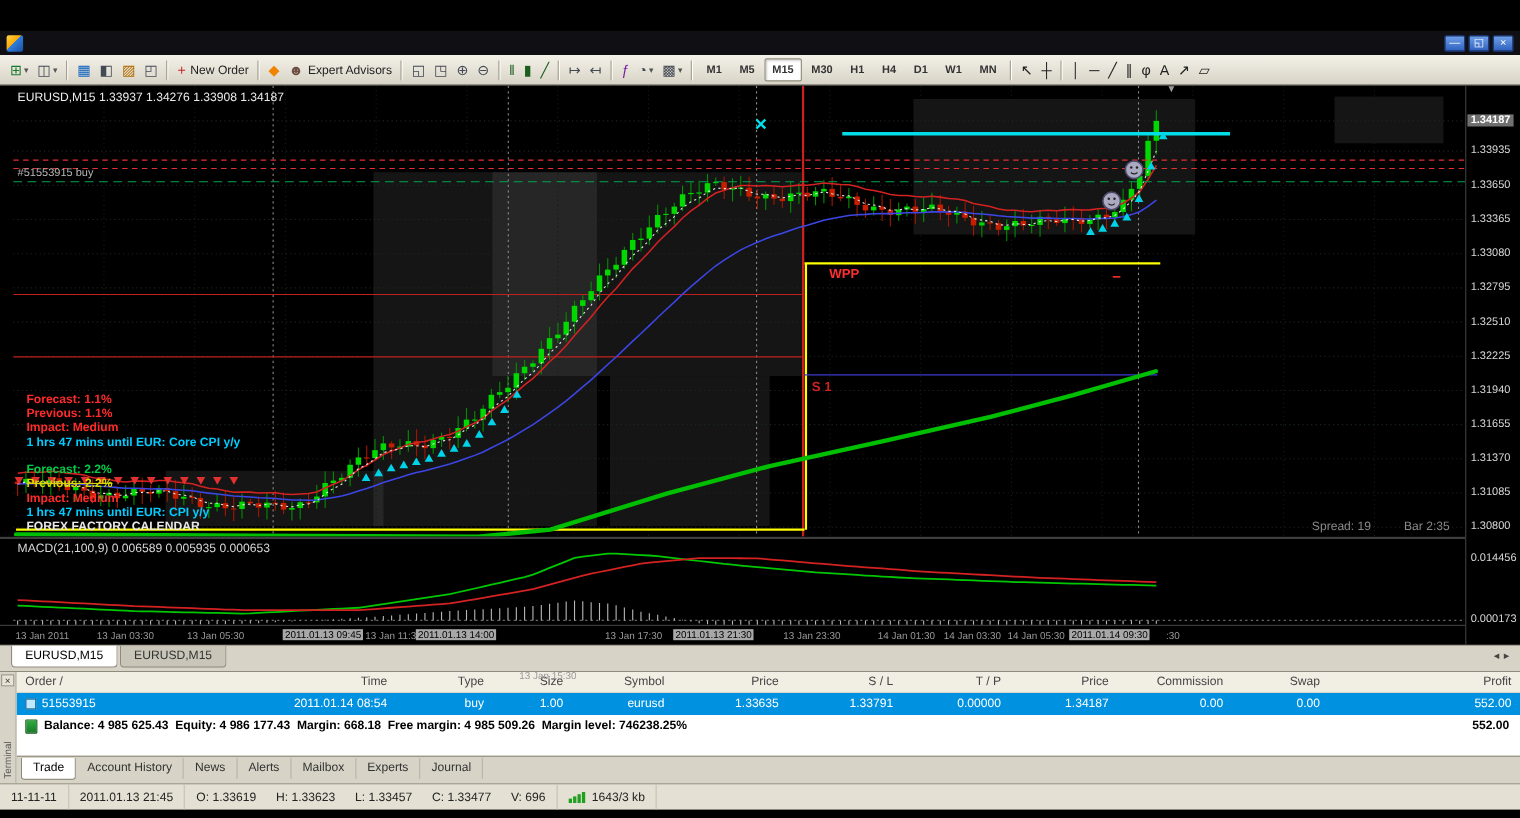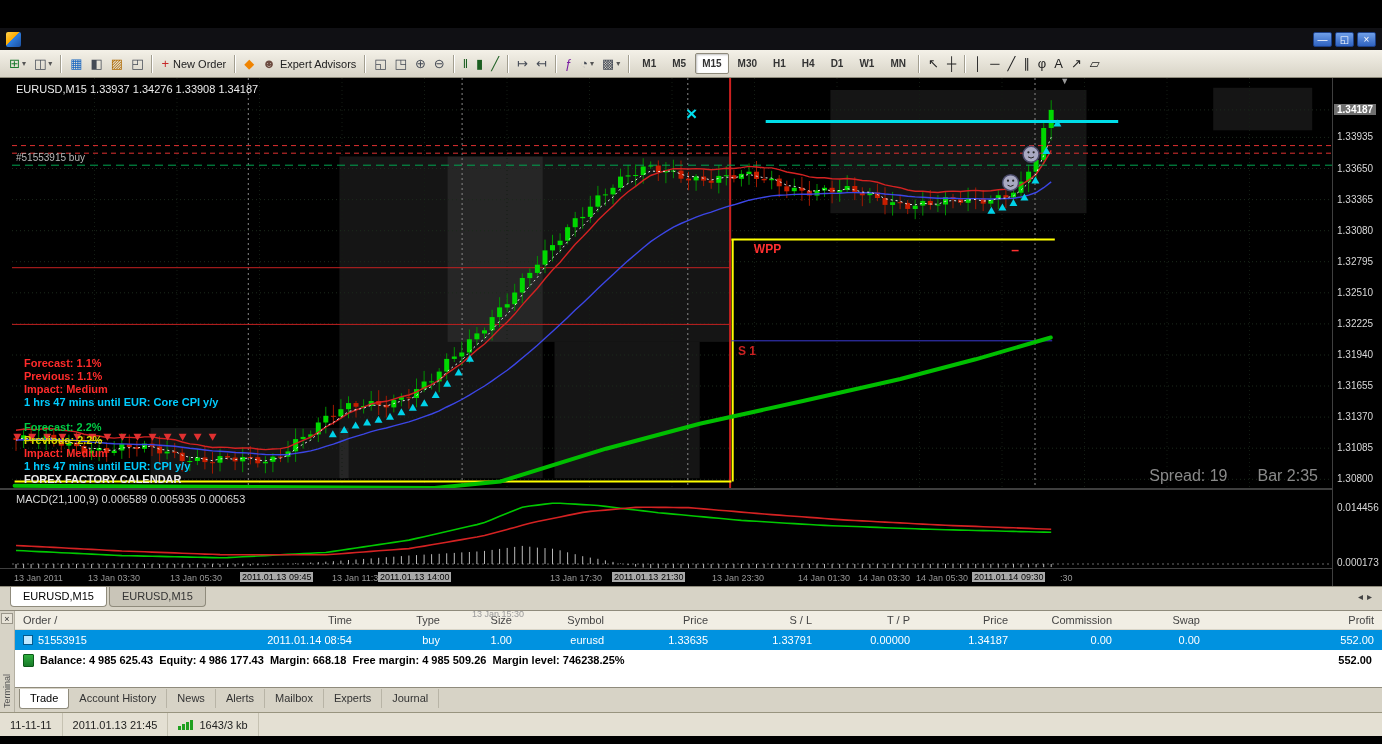--- a/index.html
+++ b/index.html
@@ -34,21 +34,21 @@
   .n1{left:24px;top:279px;}
   .n2{left:24px;top:343px;}
   .red{color:#ff2b2b;}.cyan{color:#00ccff;}.green{color:#00cc44;}
   .yellow{color:#d8d800;text-decoration:line-through;}
   .white{color:#e8e8e8;}
   .wpp-label{color:#ff3030;font-size:12px;font-weight:bold;}
   .s1-label{color:#cc2222;font-size:12px;font-weight:bold;}
   .minus-label{color:#ff3030;font-size:14px;font-weight:bold;}
   .x-marker{color:#00e0f0;font-size:19px;font-weight:bold;}
   .shift-marker{color:#9a9a9a;font-size:9px;}
-  .spread{position:absolute;right:14px;bottom:3px;color:#8a8a8a;font-size:16px;display:flex;gap:30px;}
+  .spread{position:absolute;right:14px;bottom:3px;color:#8a8a8a;font-size:11px;display:flex;gap:30px;}
   .macd{position:relative;height:80px;background:#000;border-top:2px solid #3f3f3f;}
   #macd-svg{position:absolute;left:12px;top:0;}
   .macd-label{position:absolute;left:16px;top:3px;color:#d8d8d8;font-size:11px;}
   .time-axis{position:relative;height:18px;background:#000;border-top:1px solid #3f3f3f;font-size:9px;color:#999;}
   .tax{position:absolute;top:4px;white-space:nowrap;}
   .tax.hl{background:#a8a8a8;color:#000;padding:0 2px;top:3px;}
   .axis-col{width:50px;background:#000;border-left:1px solid #3f3f3f;position:relative;font-size:10px;color:#d8d8d8;}
   .axlabel{position:absolute;left:4px;white-space:nowrap;}
   .axlabel.current{background:#707070;color:#fff;left:1px;padding:0 3px;font-weight:bold;}
   
@@ -768,21 +768,21 @@
             <line x1="1039.2" y1="74" x2="1039.2" y2="77.1" stroke="#b8b8b8"></line>
             <path d="M4.0 60.5 L11.6 60.8 L19.1 61.2 L26.7 61.6 L34.2 61.9 L41.8 62.3 L49.3 62.7 L56.9 63.0 L64.5 63.4 L72.0 63.8 L79.6 64.1 L87.1 64.5 L94.7 64.9 L102.2 65.2 L109.8 65.6 L117.3 65.7 L124.9 65.9 L132.5 66.1 L140.0 66.2 L147.6 66.4 L155.1 66.6 L162.7 66.7 L170.2 66.9 L177.8 67.1 L185.4 67.2 L192.9 67.4 L200.5 67.6 L208.0 67.8 L215.6 67.6 L223.1 67.2 L230.7 66.8 L238.3 66.4 L245.8 66.0 L253.4 65.6 L260.9 65.2 L268.5 64.8 L276.0 64.4 L283.6 64.0 L291.1 63.6 L298.7 63.2 L306.3 62.8 L313.8 62.5 L321.4 61.4 L328.9 60.3 L336.5 59.1 L344.0 58.0 L351.6 56.9 L359.2 55.8 L366.7 54.6 L374.3 53.5 L381.8 52.4 L389.4 51.3 L396.9 50.1 L404.5 48.4 L412.1 46.7 L419.6 45.0 L427.2 43.2 L434.7 41.5 L442.3 39.8 L449.8 38.0 L457.4 36.3 L464.9 34.6 L472.5 32.4 L480.1 29.4 L487.6 26.3 L495.2 23.3 L502.7 20.3 L510.3 17.2 L517.8 16.0 L525.4 15.1 L533.0 14.1 L540.5 13.2 L548.1 13.3 L555.6 13.7 L563.2 14.1 L570.7 14.6 L578.3 15.0 L585.9 15.5 L593.4 16.4 L601.0 17.3 L608.5 18.2 L616.1 19.1 L623.6 20.0 L631.2 20.9 L638.7 21.8 L646.3 22.7 L653.9 23.4 L661.4 24.1 L669.0 24.8 L676.5 25.5 L684.1 26.2 L691.6 26.9 L699.2 27.6 L706.8 28.3 L714.3 29.0 L721.9 29.7 L729.4 30.4 L737.0 30.9 L744.5 31.3 L752.1 31.8 L759.7 32.2 L767.2 32.7 L774.8 33.2 L782.3 33.6 L789.9 34.1 L797.4 34.5 L805.0 35.0 L812.5 35.4 L820.1 35.7 L827.7 36.0 L835.2 36.3 L842.8 36.5 L850.3 36.8 L857.9 37.1 L865.4 37.4 L873.0 37.7 L880.6 38.0 L888.1 38.2 L895.7 38.5 L903.2 38.8 L910.8 39.1 L918.3 39.3 L925.9 39.5 L933.5 39.7 L941.0 39.9 L948.6 40.1 L956.1 40.3 L963.7 40.5 L971.2 40.6 L978.8 40.8 L986.3 41.0 L993.9 41.2 L1001.5 41.4 L1009.0 41.6 L1016.6 41.8 L1024.1 42.0 L1031.7 42.1 L1039.2 42.3 " fill="none" stroke="#00c800" stroke-width="1.6"></path>
             <path d="M4.0 55.5 L11.6 55.9 L19.1 56.3 L26.7 56.6 L34.2 57.0 L41.8 57.4 L49.3 57.8 L56.9 58.2 L64.5 58.6 L72.0 59.0 L79.6 59.4 L87.1 59.8 L94.7 60.2 L102.2 60.6 L109.8 61.0 L117.3 61.2 L124.9 61.5 L132.5 61.8 L140.0 62.1 L147.6 62.4 L155.1 62.6 L162.7 62.9 L170.2 63.2 L177.8 63.5 L185.4 63.8 L192.9 64.1 L200.5 64.3 L208.0 64.6 L215.6 64.7 L223.1 64.7 L230.7 64.7 L238.3 64.7 L245.8 64.7 L253.4 64.7 L260.9 64.7 L268.5 64.7 L276.0 64.7 L283.6 64.7 L291.1 64.7 L298.7 64.7 L306.3 64.7 L313.8 64.7 L321.4 64.2 L328.9 63.7 L336.5 63.1 L344.0 62.5 L351.6 62.0 L359.2 61.4 L366.7 60.8 L374.3 60.3 L381.8 59.7 L389.4 59.1 L396.9 58.6 L404.5 57.3 L412.1 56.1 L419.6 54.8 L427.2 53.5 L434.7 52.2 L442.3 50.9 L449.8 49.6 L457.4 48.3 L464.9 47.0 L472.5 45.5 L480.1 43.5 L487.6 41.4 L495.2 39.4 L502.7 37.4 L510.3 35.3 L517.8 33.3 L525.4 31.5 L533.0 30.0 L540.5 28.5 L548.1 27.0 L555.6 25.4 L563.2 23.9 L570.7 22.4 L578.3 21.4 L585.9 20.7 L593.4 20.1 L601.0 19.4 L608.5 18.7 L616.1 18.0 L623.6 17.4 L631.2 17.3 L638.7 17.3 L646.3 17.4 L653.9 17.4 L661.4 17.5 L669.0 17.6 L676.5 17.6 L684.1 18.2 L691.6 18.9 L699.2 19.5 L706.8 20.2 L714.3 20.8 L721.9 21.4 L729.4 22.1 L737.0 22.7 L744.5 23.4 L752.1 24.0 L759.7 24.6 L767.2 25.1 L774.8 25.7 L782.3 26.3 L789.9 26.8 L797.4 27.4 L805.0 27.9 L812.5 28.5 L820.1 29.1 L827.7 29.6 L835.2 30.1 L842.8 30.5 L850.3 30.9 L857.9 31.3 L865.4 31.7 L873.0 32.1 L880.6 32.5 L888.1 32.9 L895.7 33.3 L903.2 33.7 L910.8 34.1 L918.3 34.5 L925.9 34.9 L933.5 35.3 L941.0 35.6 L948.6 35.9 L956.1 36.1 L963.7 36.4 L971.2 36.7 L978.8 37.0 L986.3 37.3 L993.9 37.6 L1001.5 37.8 L1009.0 38.1 L1016.6 38.4 L1024.1 38.7 L1031.7 39.0 L1039.2 39.2 " fill="none" stroke="#d42222" stroke-width="1.6"></path>
           </svg>
         <div class="macd-label">MACD(21,100,9) 0.006589 0.005935 0.000653</div>
       </div>
       <div class="time-axis">
           <span class="tax" style="left: 14px;">13 Jan 2011</span>
           <span class="tax" style="left: 88px;">13 Jan 03:30</span>
           <span class="tax" style="left: 170px;">13 Jan 05:30</span>
-          <span class="tax hl" style="left: 240px;">2011.01.13 09:45</span>
+          <span class="tax hl" style="left: 257px;">2011.01.13 09:45</span>
           <span class="tax" style="left: 332px;">13 Jan 11:30</span>
           <span class="tax hl" style="left: 378px;">2011.01.13 14:00</span>
           <span class="tax" style="left: 472px; margin-top: 36px;">13 Jan 15:30</span>
           <span class="tax" style="left: 550px;">13 Jan 17:30</span>
           <span class="tax hl" style="left: 612px;">2011.01.13 21:30</span>
           <span class="tax" style="left: 712px;">13 Jan 23:30</span>
           <span class="tax" style="left: 798px;">14 Jan 01:30</span>
           <span class="tax" style="left: 858px;">14 Jan 03:30</span>
           <span class="tax" style="left: 916px; text-align: right;">14 Jan 05:30</span>
           <span class="tax hl" style="left: 972px;">2011.01.14 09:30</span>
@@ -870,20 +870,27 @@
           <span class="ttab">Mailbox</span>
           <span class="ttab">Experts</span>
           <span class="ttab">Journal</span>
         </div>
     </div>
   </div>
 
   <div class="statusbar">
     <span class="sb-cell">11-11-11</span>
     <span class="sb-cell">2011.01.13 21:45</span>
+    <span class="sb-cell sb-ohlc">
+      <span>O: 1.33619</span>
+      <span>H: 1.33623</span>
+      <span>L: 1.33457</span>
+      <span>C: 1.33477</span>
+      <span>V: 696</span>
+    </span>
     <span class="sb-cell">
       <span class="sig">
         <i style="height:4px"></i>
           <i style="height:6px"></i>
           <i style="height:8px"></i>
           <i style="height:10px"></i>
       </span>
       <span>1643/3 kb</span>
     </span>
   </div>

